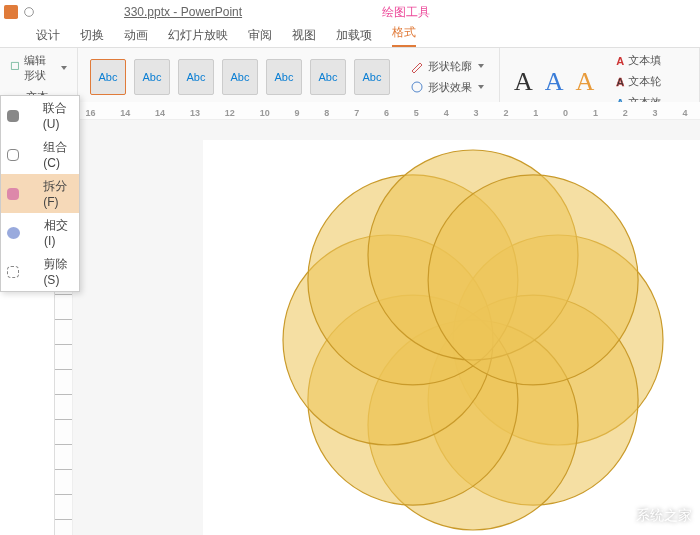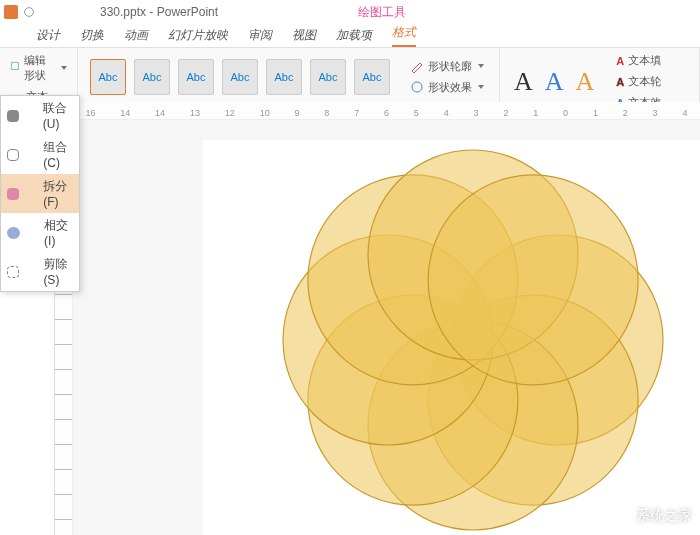--- a/index.html
+++ b/index.html
@@ -1,26 +1,26 @@
 <!DOCTYPE html>
 <html><head>
 <meta charset="utf-8">
 <style>
 * { margin: 0; padding: 0; box-sizing: border-box; font-family: "Microsoft YaHei", "Segoe UI", sans-serif; }
 body { width: 700px; height: 535px; background: #fff; overflow: hidden; font-size: 12px; color: #444; position: relative; }
 
 
 .titlebar { height: 24px; background: #fff; display: flex; align-items: center; }
 .titlebar .left-icons { display: flex; gap: 4px; padding-left: 4px; }
-.titlebar .title { margin-left: 64px; color: #666; }
+.titlebar .title { margin-left: 88px; color: #666; text-decoration: underline; }
 .titlebar .context { margin-left: 140px; color: #ec4899; }
 
 
 .ribbon-tabs { height: 24px; display: flex; align-items: center; gap: 20px; padding-left: 36px; border-bottom: 1px solid #e0e0e0; }
-.ribbon-tabs .tab { color: #555; cursor: pointer; font-style: italic; }
+.ribbon-tabs .tab { color: #555; cursor: pointer; }
 .ribbon-tabs .tab.active { color: #e07b3a; border-bottom: 2px solid #e07b3a; padding-bottom: 4px; }
 
 
 .ribbon { height: 72px; background: #f9f9f9; border-bottom: 1px solid #ddd; display: flex; }
 .ribbon-group { border-right: 1px solid #e4e4e4; padding: 3px 6px 2px 6px; display: flex; flex-direction: column; justify-content: space-between; }
 .ribbon-group .content { display: flex; align-items: center; gap: 4px; flex: 1; }
 .ribbon-group .label { text-align: center; color: #888; font-size: 11px; }
 
 .btn-sm { display: flex; align-items: center; gap: 4px; padding: 2px 4px; cursor: pointer; color: #555; font-size: 11px; }
 .icon-sq { width: 14px; height: 14px; display: inline-block; }
@@ -49,21 +49,21 @@
 
 .workspace { position: absolute; left: 0; top: 120px; right: 0; bottom: 0; display: flex; }
 .thumb-pane { width: 55px; border-right: 1px solid #ddd; background: #fff; padding-top: 60px; }
 .thumb { width: 40px; height: 30px; margin: 6px auto; border: 1px solid #ccc; position: relative; }
 .thumb.sel { outline: 2px solid #e07b3a; }
 .v-ruler { width: 18px; background: #fdfdfd; border-right: 1px solid #eee; position: relative; }
 .v-ruler .ticks { position:absolute; top:0; left:0; right:0; bottom:0;
   background: repeating-linear-gradient(to bottom, transparent 0, transparent 24px, #bbb 24px, #bbb 25px); }
 .canvas-wrap { flex: 1; position: relative; background: #f6f6f6; }
 .h-ruler { height: 18px; background: #fdfdfd; border-bottom: 1px solid #eee; position: absolute; left: 0; right: 0; top: -18px;
-  display:flex; align-items:flex-end; justify-content:space-around; color:#999; font-size:9px; }
+  display:flex; align-items:flex-end; justify-content:space-around; color:#999; font-size:9px;font-weight:bold; }
 .h-ruler span { transform: translateY(-1px); }
 
 .canvas { position: absolute; left: 130px; top: 20px; width: 540px; height: 400px; background: #fff; }
 
 
 .flower { position: absolute; left: 70px; top: 0; width: 400px; height: 400px; }
 .flower circle { fill: rgba(237,196,88,0.55); stroke: #c99a2a; stroke-width: 1.2; }
 
 
 .watermark { position:absolute; right:8px; bottom:6px; color:#fff; font-size:14px; display:flex; align-items:center; z-index:60;

